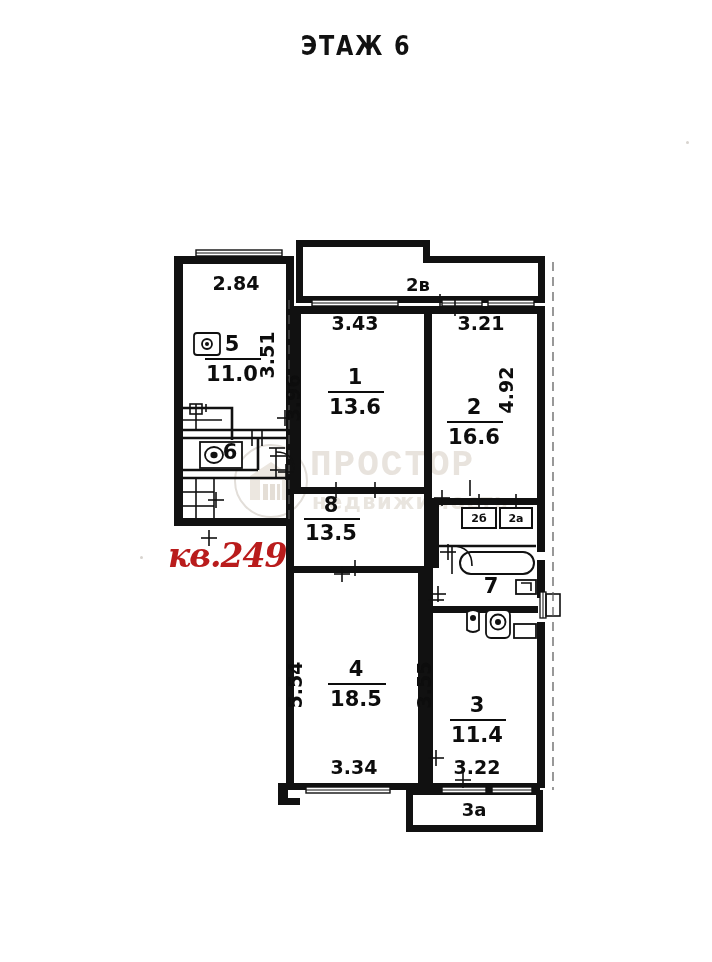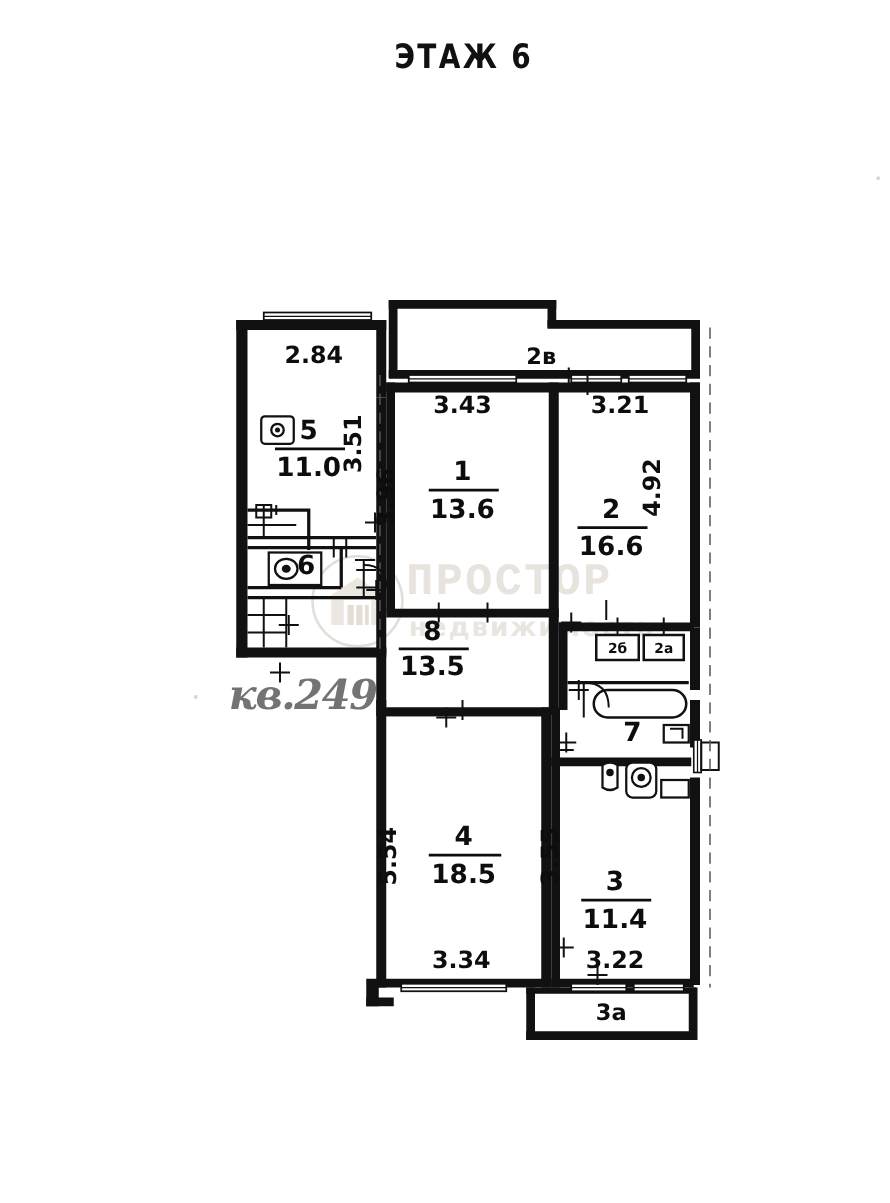--- a/index.html
+++ b/index.html
@@ -9,21 +9,21 @@
   }
   body {
     width: 712px;
     height: 962px;
     position: relative;
     font-family: "Liberation Sans", sans-serif;
     overflow: hidden;
   }
   #floorplan-root {
     position: absolute;
-    left: 15px; top: 0;
+    left: 0; top: 0;
     width: 675px;
     height: 962px;
   }
   .plan-title {
     position: absolute;
     left: 0;
     top: 30px;
     width: 712px;
     text-align: center;
     font-family: "DejaVu Sans", sans-serif;
@@ -35,21 +35,21 @@
     transform: scaleX(0.92);
   }
   .apt-label {
     position: absolute;
     left: 168px;
     top: 536px;
     font-family: "DejaVu Serif", serif;
     font-size: 33px;
     font-weight: bold;
     font-style: italic;
-    color: #737373;
+    color: #b91c1c;
     letter-spacing: -1px;
     white-space: nowrap;
   }
   svg.plan-svg {
     position: absolute;
     left: 0; top: 0;
     width: 712px;
     height: 962px;
   }
   .room-num {

